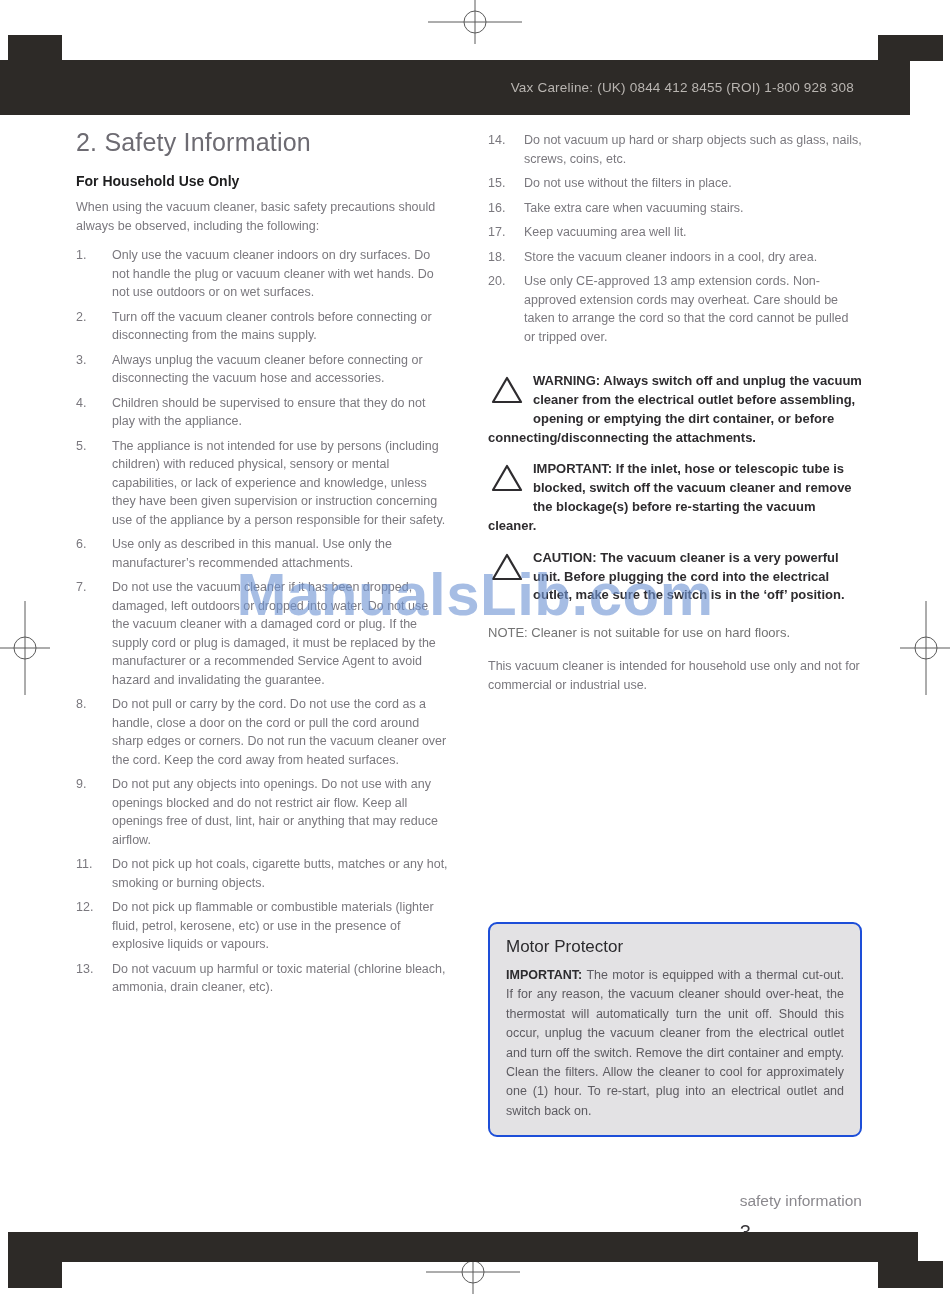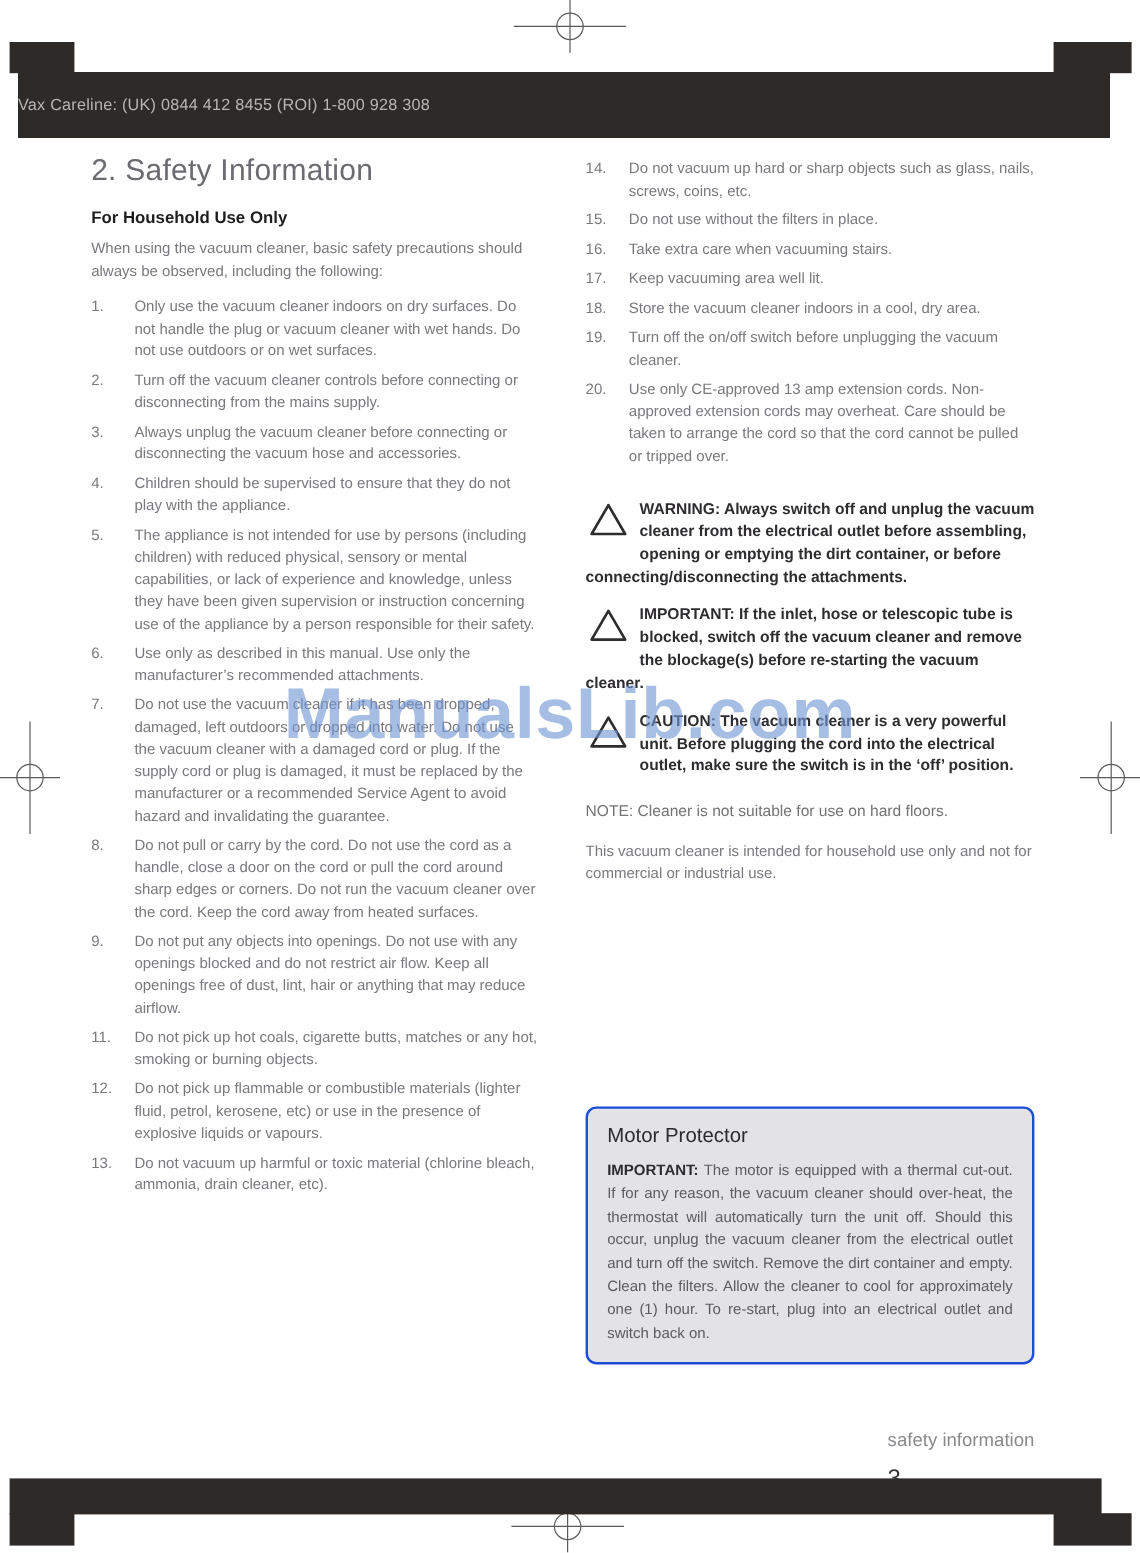--- a/index.html
+++ b/index.html
@@ -3,21 +3,21 @@
 <meta charset="utf-8">
 <style>
   html,body{margin:0;padding:0;background:#ffffff;}
   .page{
     position:relative;width:950px;height:1294px;overflow:hidden;
     background:#ffffff;font-family:"Liberation Sans","DejaVu Sans",sans-serif;
     color:#7a787e;
   }
   
   .bar{position:absolute;background:#2d2a27;}
-  .header-bar{left:15px;top:60px;width:910px;height:55px;display:flex;align-items:center;justify-content:flex-start;box-sizing:border-box;}
+  .header-bar{left:0;top:60px;width:910px;height:55px;display:flex;align-items:center;justify-content:flex-end;padding-right:56px;box-sizing:border-box;}
   .tab-tl{left:8px;top:35px;width:54px;height:26px;}
   .tab-tr{left:878px;top:35px;width:65px;height:26px;}
   .footer-bar{left:8px;top:1232px;width:910px;height:30px;}
   .tab-bl{left:8px;top:1261px;width:54px;height:27px;}
   .tab-br{left:878px;top:1261px;width:65px;height:27px;}
   .careline{color:#b9b5b1;font-size:13.5px;letter-spacing:.2px;}
   .regmark{position:absolute;}
   
   .col{position:absolute;top:128px;}
   .col-left{left:76px;width:372px;}
@@ -156,24 +156,20 @@
         <span class="num">16.</span>
         <span class="txt">Take extra care when vacuuming stairs.</span>
       </div>
     <div class="li">
         <span class="num">17.</span>
         <span class="txt">Keep vacuuming area well lit.</span>
       </div>
     <div class="li">
         <span class="num">18.</span>
         <span class="txt">Store the vacuum cleaner indoors in a cool, dry area.</span>
-      </div>
-    <div class="li">
-        <span class="num">19.</span>
-        <span class="txt">Turn off the on/off switch before unplugging the vacuum cleaner.</span>
       </div>
     <div class="li">
         <span class="num">20.</span>
         <span class="txt">Use only CE-approved 13 amp extension cords. Non-approved extension cords may overheat. Care should be taken to arrange the cord so that the cord cannot be pulled or tripped over.</span>
       </div>
 
     <div class="warnings">
       <p class="warn">
         <span class="tri"><svg width="34" height="30" viewBox="0 0 34 30">
               <path d="M17 3 L31 27 L3 27 Z" fill="none" stroke="#2e2c2f" stroke-width="2.2" stroke-linejoin="round"></path>

